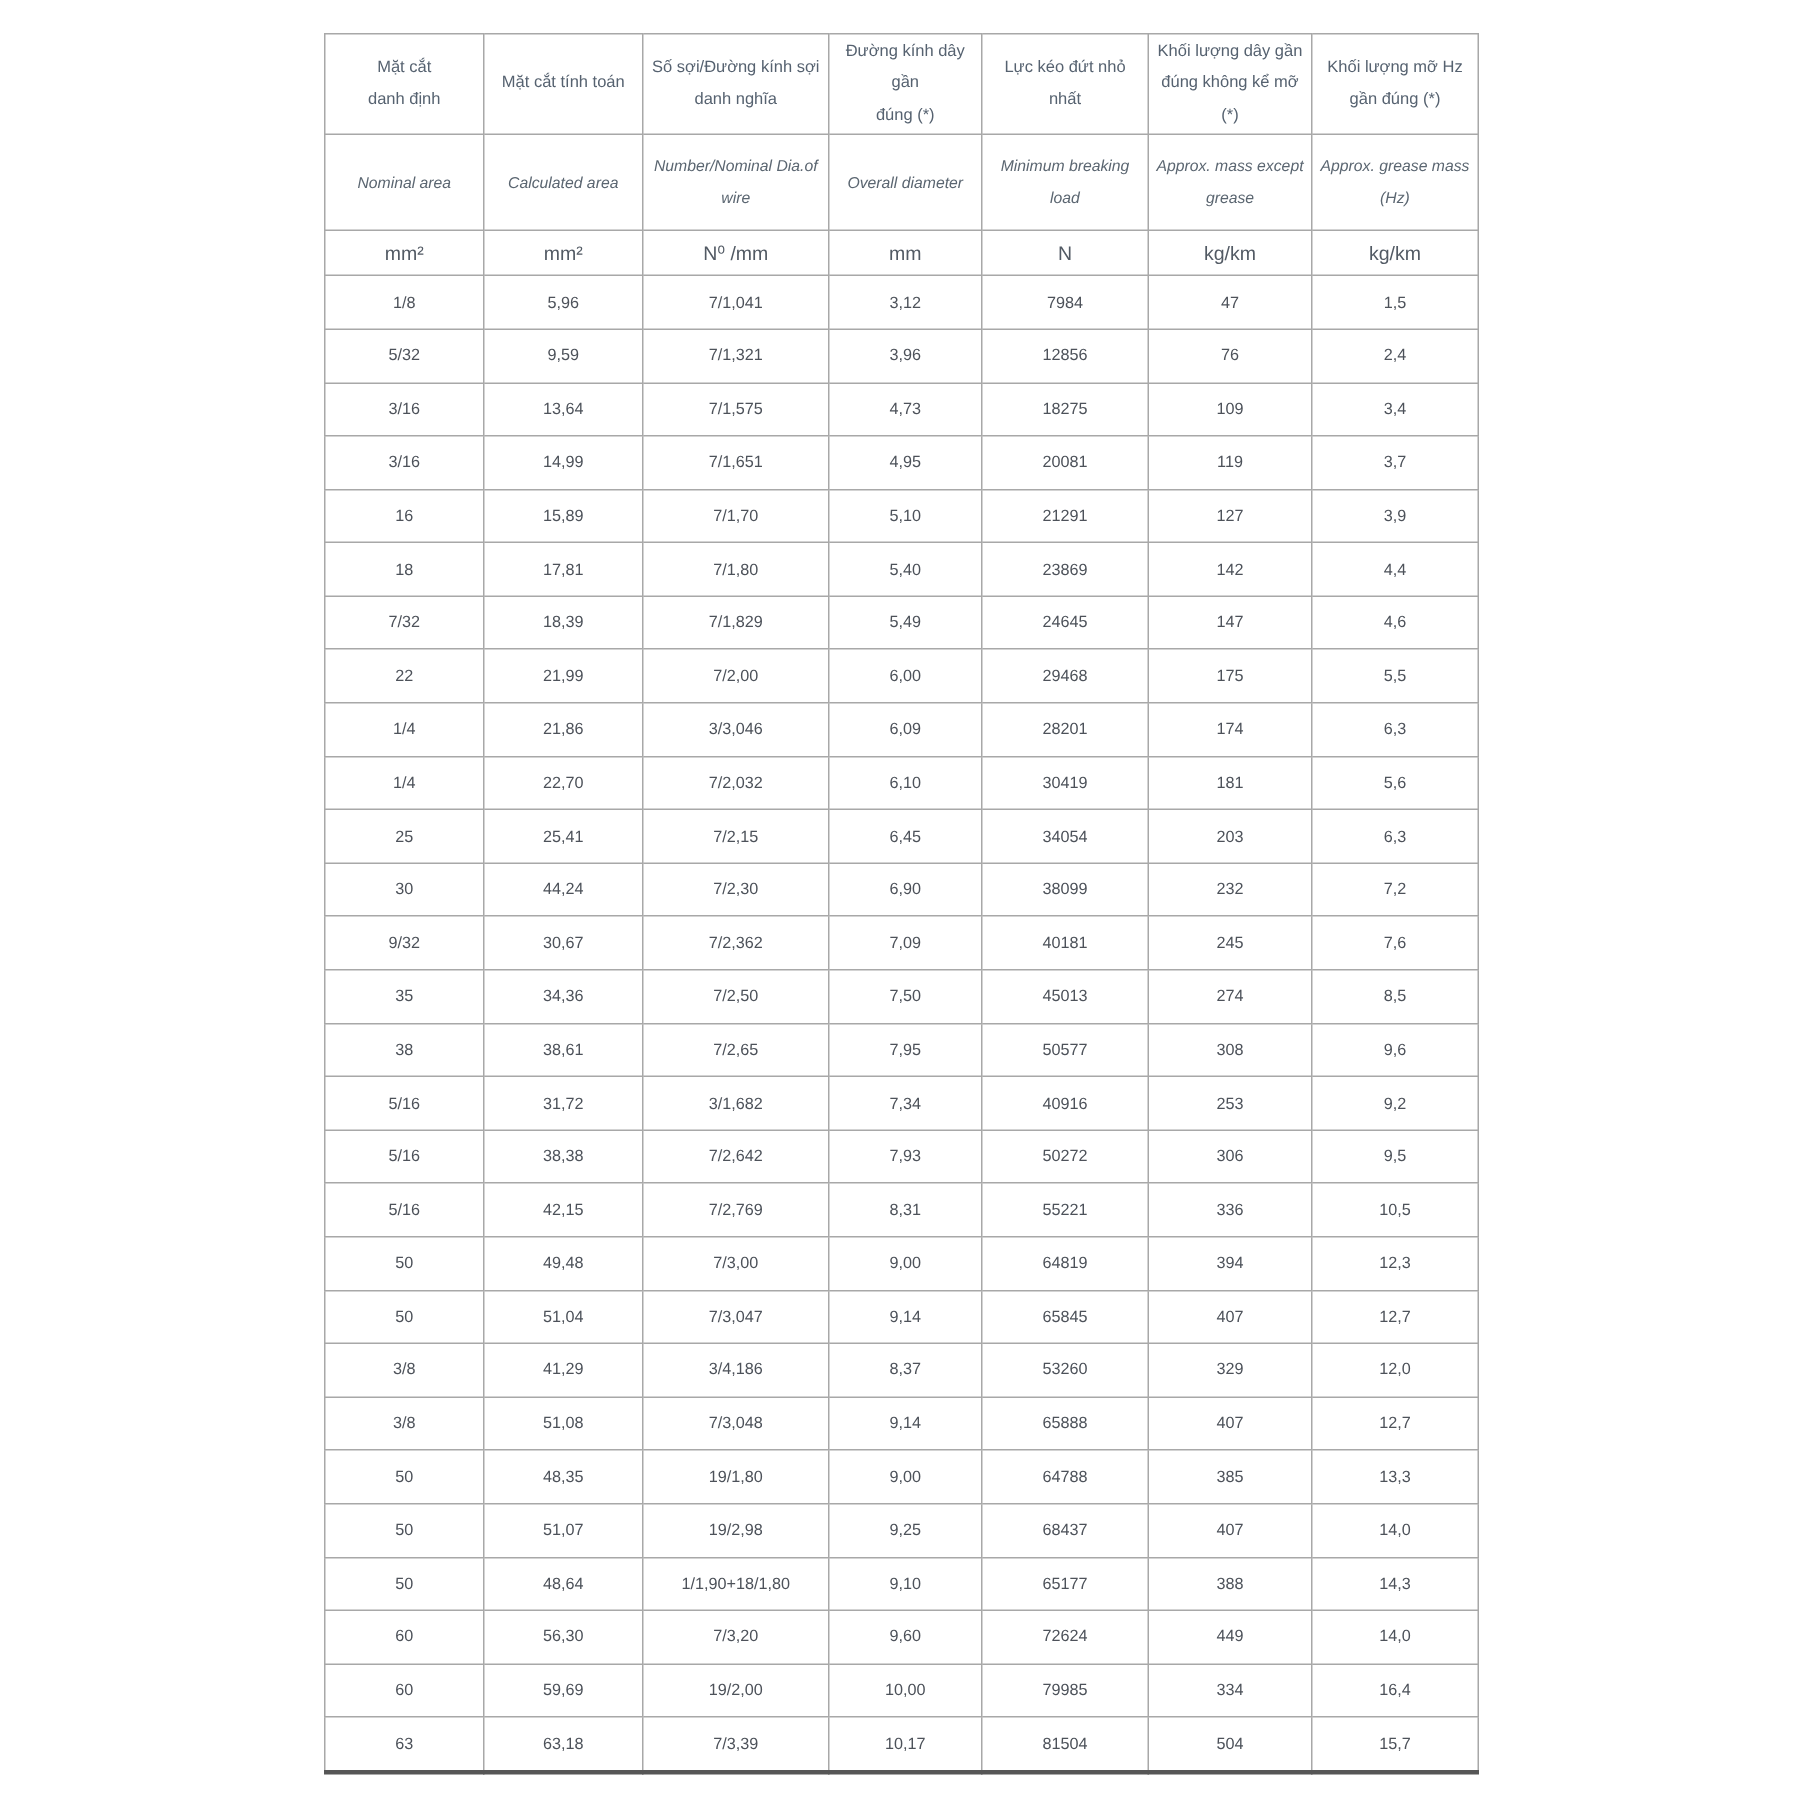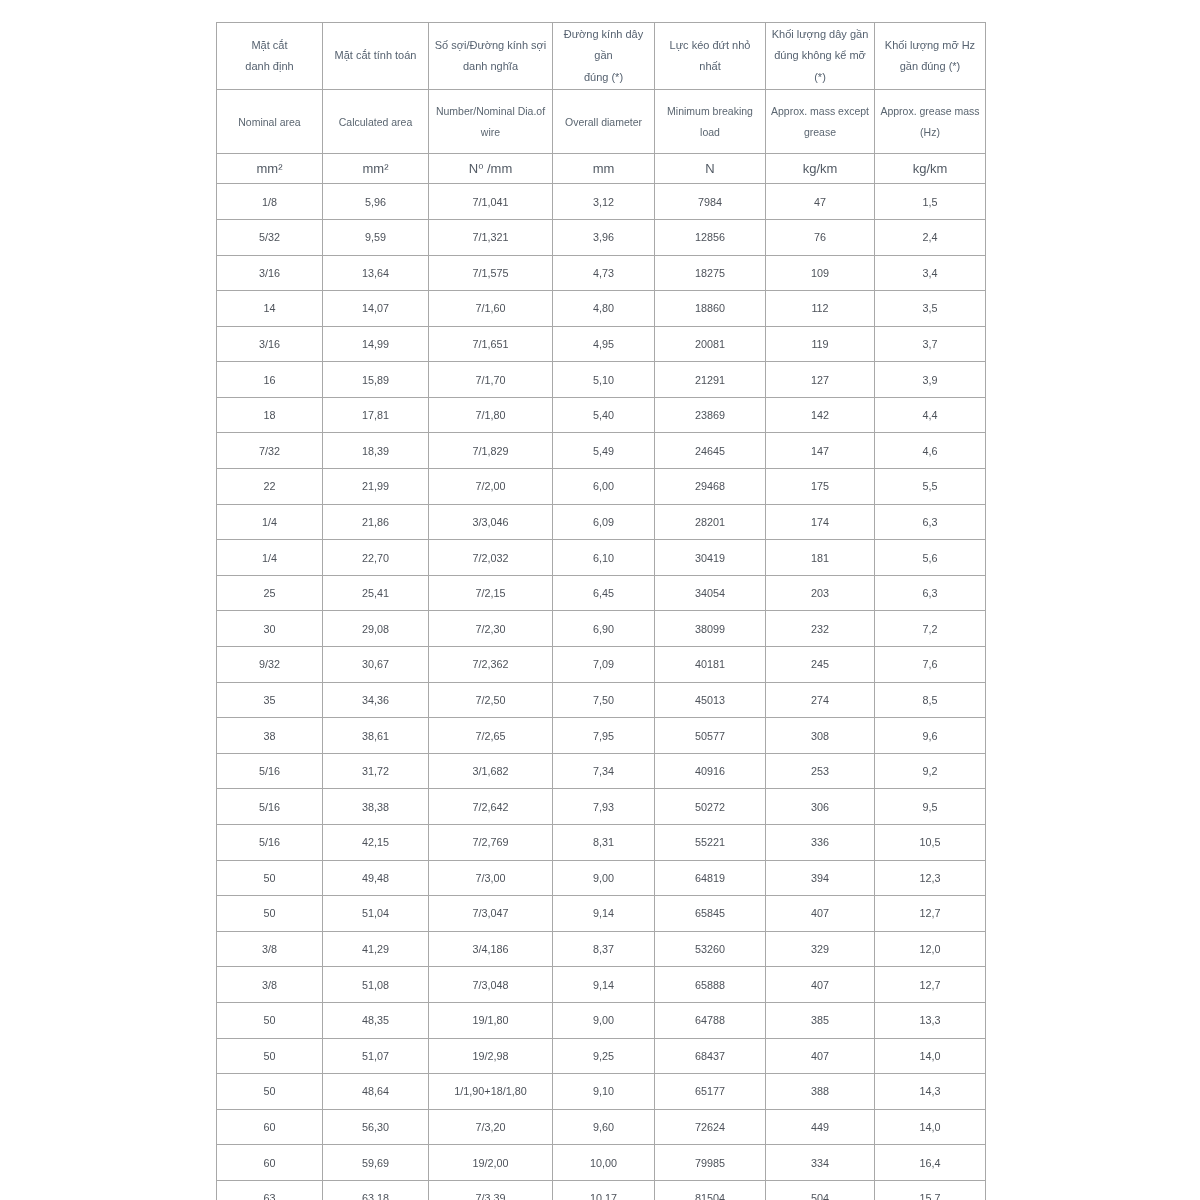--- a/index.html
+++ b/index.html
@@ -39,20 +39,21 @@
   tr.hdr-vi th {
     height: 51px;
     font-size: 11px;
     line-height: 1.95;
     color: #566270;
     white-space: pre-line;
   }
   tr.hdr-en th {
     height: 61px;
     font-size: 10.5px;
+    font-style: italic;
     line-height: 1.95;
     color: #5b6671;
     white-space: pre-line;
   }
   tr.hdr-units th {
     height: 27px;
     font-size: 13px;
     color: #525a64;
   }
   tbody tr.data-row td {
@@ -135,29 +136,20 @@
         <tr class="data-row">
           <td>3/16</td>
           <td>13,64</td>
           <td>7/1,575</td>
           <td>4,73</td>
           <td>18275</td>
           <td>109</td>
           <td>3,4</td>
         </tr>
         <tr class="data-row">
-          <td>14</td>
-          <td>14,07</td>
-          <td>7/1,60</td>
-          <td>4,80</td>
-          <td>18860</td>
-          <td>112</td>
-          <td>3,5</td>
-        </tr>
-        <tr class="data-row">
           <td>3/16</td>
           <td>14,99</td>
           <td>7/1,651</td>
           <td>4,95</td>
           <td>20081</td>
           <td>119</td>
           <td>3,7</td>
         </tr>
         <tr class="data-row">
           <td>16</td>
@@ -217,21 +209,21 @@
           <td>25</td>
           <td>25,41</td>
           <td>7/2,15</td>
           <td>6,45</td>
           <td>34054</td>
           <td>203</td>
           <td>6,3</td>
         </tr>
         <tr class="data-row">
           <td>30</td>
-          <td>29,08</td>
+          <td>44,24</td>
           <td>7/2,30</td>
           <td>6,90</td>
           <td>38099</td>
           <td>232</td>
           <td>7,2</td>
         </tr>
         <tr class="data-row">
           <td>9/32</td>
           <td>30,67</td>
           <td>7/2,362</td>

